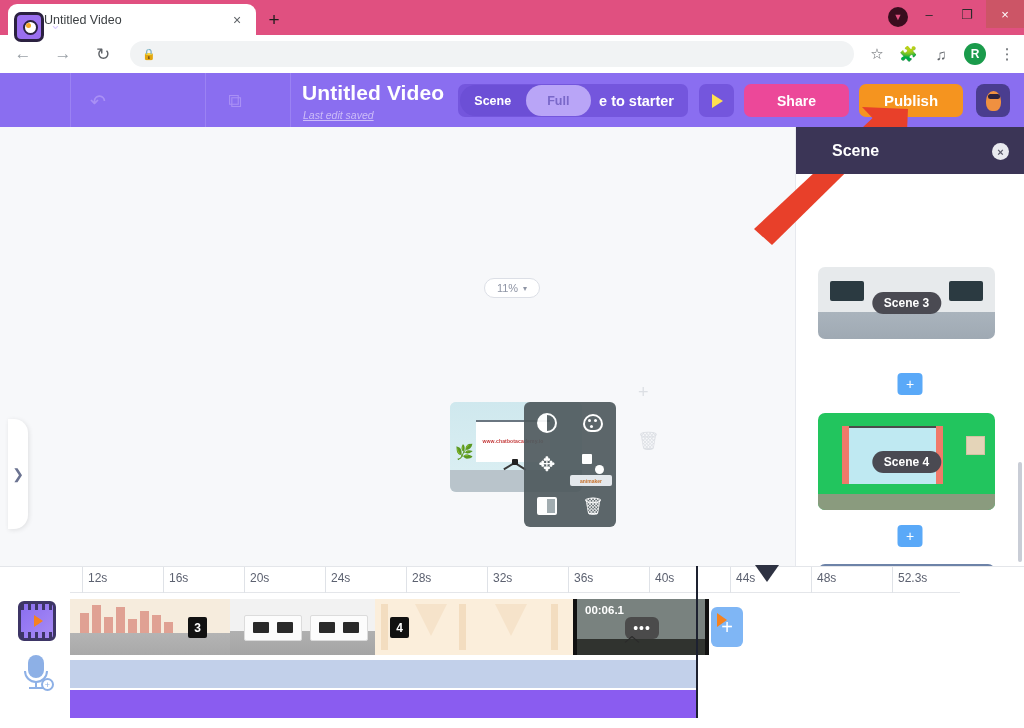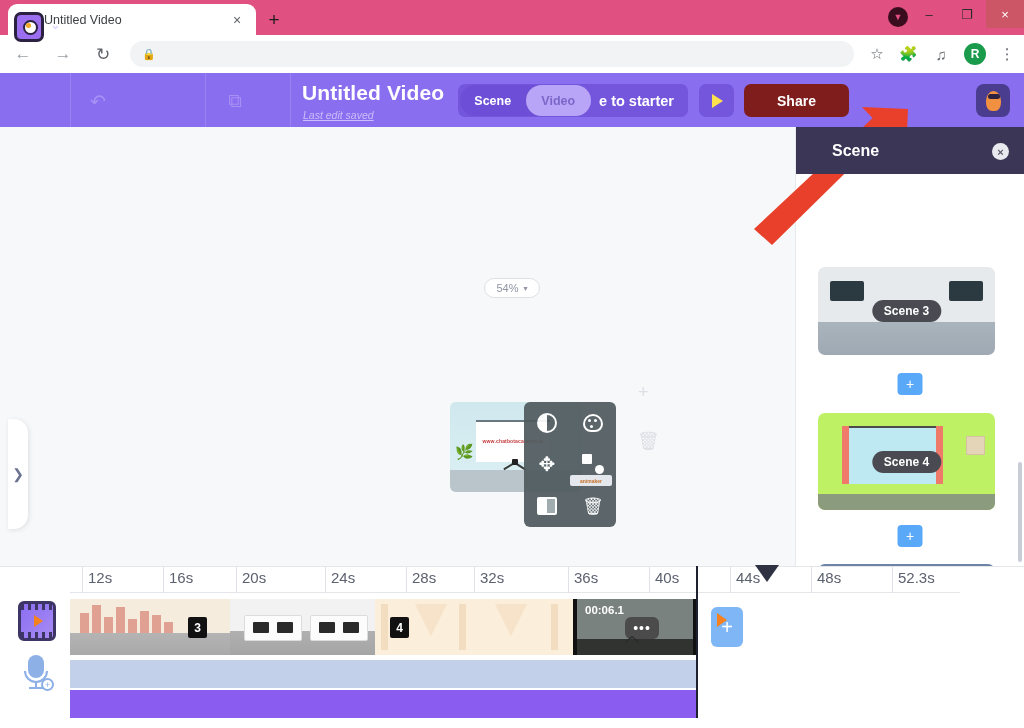--- a/index.html
+++ b/index.html
@@ -151,21 +151,21 @@
     background: #7456dd; border-radius: 7px;
     display: flex; align-items: center; justify-content: center; cursor: pointer;
   }
   .play-tri {
     width: 0; height: 0; border-left: 11px solid #ffe14d;
     border-top: 7px solid transparent; border-bottom: 7px solid transparent;
     margin-left: 2px;
   }
   .share-btn {
     position: absolute; left: 744px; top: 84px; width: 105px; height: 33px;
-    background: #7f1d1d; border-radius: 7px;
+    background: #ec4899; border-radius: 7px;
     display: flex; align-items: center; justify-content: center;
     color: #fff; font-size: 14px; font-weight: bold; cursor: pointer;
   }
   .publish-btn {
     position: absolute; left: 859px; top: 84px; width: 104px; height: 33px;
     background: #f5941f; border-radius: 7px;
     display: flex; align-items: center; justify-content: center;
     color: #fff; font-size: 15px; font-weight: bold; cursor: pointer;
   }
   .mascot-right {
@@ -386,29 +386,29 @@
     background: #4a4a52; color: #fff; font-size: 12px; font-weight: bold;
     padding: 4px 12px; border-radius: 12px; white-space: nowrap;
   }
   .add-between {
     position: absolute; left: 50%; transform: translateX(-50%);
     width: 25px; height: 22px; background: #5aa9f8; border-radius: 4px;
     color: #fff; font-size: 14px; display: flex; align-items: center;
     justify-content: center; cursor: pointer;
   }
   .sc3 {
-    top: 140px; height: 88px;
+    top: 140px; height: 72px;
     background: linear-gradient(180deg,#e7eaec 0%,#e7eaec 62%,#aab4bd 62%,#9fa9b3 100%);
   }
   .sc3 .monitor {
     position: absolute; top: 14px; width: 34px; height: 20px;
     background: #2b3a41; border-radius: 2px;
   }
   .sc4 {
-    top: 286px; height: 97px; background: #bef264;
+    top: 286px; height: 97px; background: #22c55e;
   }
   .sc4-window {
     position: absolute; left: 28px; top: 13px; width: 92px; height: 58px;
     background: #bfe9f2; border-top: 2px solid #4b4b4b;
   }
   .sc4-curtain {
     position: absolute; top: 13px; width: 7px; height: 58px; background: #f07a6a;
   }
   .sc4-floor {
     position: absolute; left: 0; bottom: 0; width: 177px; height: 16px;
@@ -431,21 +431,21 @@
   .timeline {
     position: absolute; left: 0; top: 566px; width: 1024px; height: 162px;
     background: #ffffff; border-top: 1px solid #e4e6ea;
   }
   .ruler {
     position: absolute; left: 70px; top: 0; width: 890px; height: 26px;
     border-bottom: 1px solid #e4e6ea;
   }
   .tick {
     position: absolute; top: 0; height: 26px; border-left: 1px solid #dfe2e7;
-    padding-left: 5px; font-size: 15px; color: #5c6170; line-height: 22px;
+    padding-left: 5px; font-size: 12px; color: #5c6170; line-height: 22px;
   }
   .playhead-marker {
     position: absolute; left: 685px; top: -2px; width: 0; height: 0;
     border-left: 12px solid transparent; border-right: 12px solid transparent;
     border-top: 17px solid #2e3242; cursor: pointer; z-index: 6;
   }
   .playhead-line {
     position: absolute; left: 696px; top: 566px; width: 2px; height: 152px;
     background: #1d2130; z-index: 7;
   }
@@ -522,21 +522,21 @@
   }
   .clip-room .pillar {
     position: absolute; top: 5px; width: 7px; height: 46px; background: #f3ddc0;
   }
   .clip-room .banner {
     position: absolute; top: 5px; width: 0; height: 0;
     border-left: 16px solid transparent; border-right: 16px solid transparent;
     border-top: 32px solid #f6e3ca;
   }
   .clip-sel {
-    left: 503px; width: 124px; border-left: 4px solid #111; border-right: 4px solid #111;
+    left: 503px; width: 136px; border-left: 4px solid #111; border-right: 4px solid #111;
     background: linear-gradient(180deg,#79827f 0%,#79827f 72%,#30332f 72%,#30332f 100%);
     padding-left: 19px;
   }
   .clip-sel-dur {
     position: absolute; left: 8px; top: 5px; color: #fff; font-size: 11.5px;
     font-weight: bold;
   }
   .clip-sel-menu {
     position: absolute; left: 48px; top: 18px; width: 34px; height: 22px;
     background: #4b4b4b; border-radius: 6px; color: #fff; font-size: 14px;
@@ -615,36 +615,37 @@
   <div class="hdr-sep" style="left:290px"></div>
   <div class="hdr-btn" style="left:85px">↶</div>
   <div class="hdr-btn" style="left:222px">⧉</div>
 
   <div class="proj-title">Untitled Video</div>
   <div class="proj-sub">Last edit saved</div>
 
   <div class="upgrade-btn">e to starter</div>
   <div class="mode-toggle">
     <div class="mode-opt">Scene</div>
-    <div class="mode-opt active">Video</div>
+    <div class="mode-opt active">Full</div>
   </div>
 
   <div class="play-btn">
     <div class="play-tri"></div>
   </div>
   <div class="share-btn">Share</div>
+  <div class="publish-btn">Publish</div>
   <div class="mascot-right">
     <div class="mascot-dog"></div>
   </div>
 
   <div class="workspace">
     <div class="left-expander">❯</div>
 
     <div class="zoom-pill">
-      <span>54%</span>
+      <span>11%</span>
       <span class="zoom-caret">▾</span>
     </div>
 
     <div class="stage">
       <div class="stage-wall"></div>
       <div class="stage-floor"></div>
       <div class="stage-board">
         <div class="stage-url">www.chatbotacademy.io</div>
       </div>
       <div class="stage-plant">🌿</div>
@@ -731,24 +732,24 @@
     <div class="scenes-header">
       <span>Scene</span>
       <div class="scenes-close">×</div>
     </div>
   </div>
 
   <div class="timeline">
     <div class="ruler">
       <div class="tick" style="left:12px">12s</div>
       <div class="tick" style="left:93px">16s</div>
-      <div class="tick" style="left:166px">20s</div>
+      <div class="tick" style="left:174px">20s</div>
       <div class="tick" style="left:255px">24s</div>
       <div class="tick" style="left:336px">28s</div>
-      <div class="tick" style="left:404px">32s</div>
+      <div class="tick" style="left:417px">32s</div>
       <div class="tick" style="left:498px">36s</div>
       <div class="tick" style="left:579px">40s</div>
       <div class="tick" style="left:660px">44s</div>
       <div class="tick" style="left:741px">48s</div>
       <div class="tick" style="left:822px">52.3s</div>
       <div class="playhead-marker"></div>
     </div>
 
     <div class="track-icons">
       <div class="tr-film">

